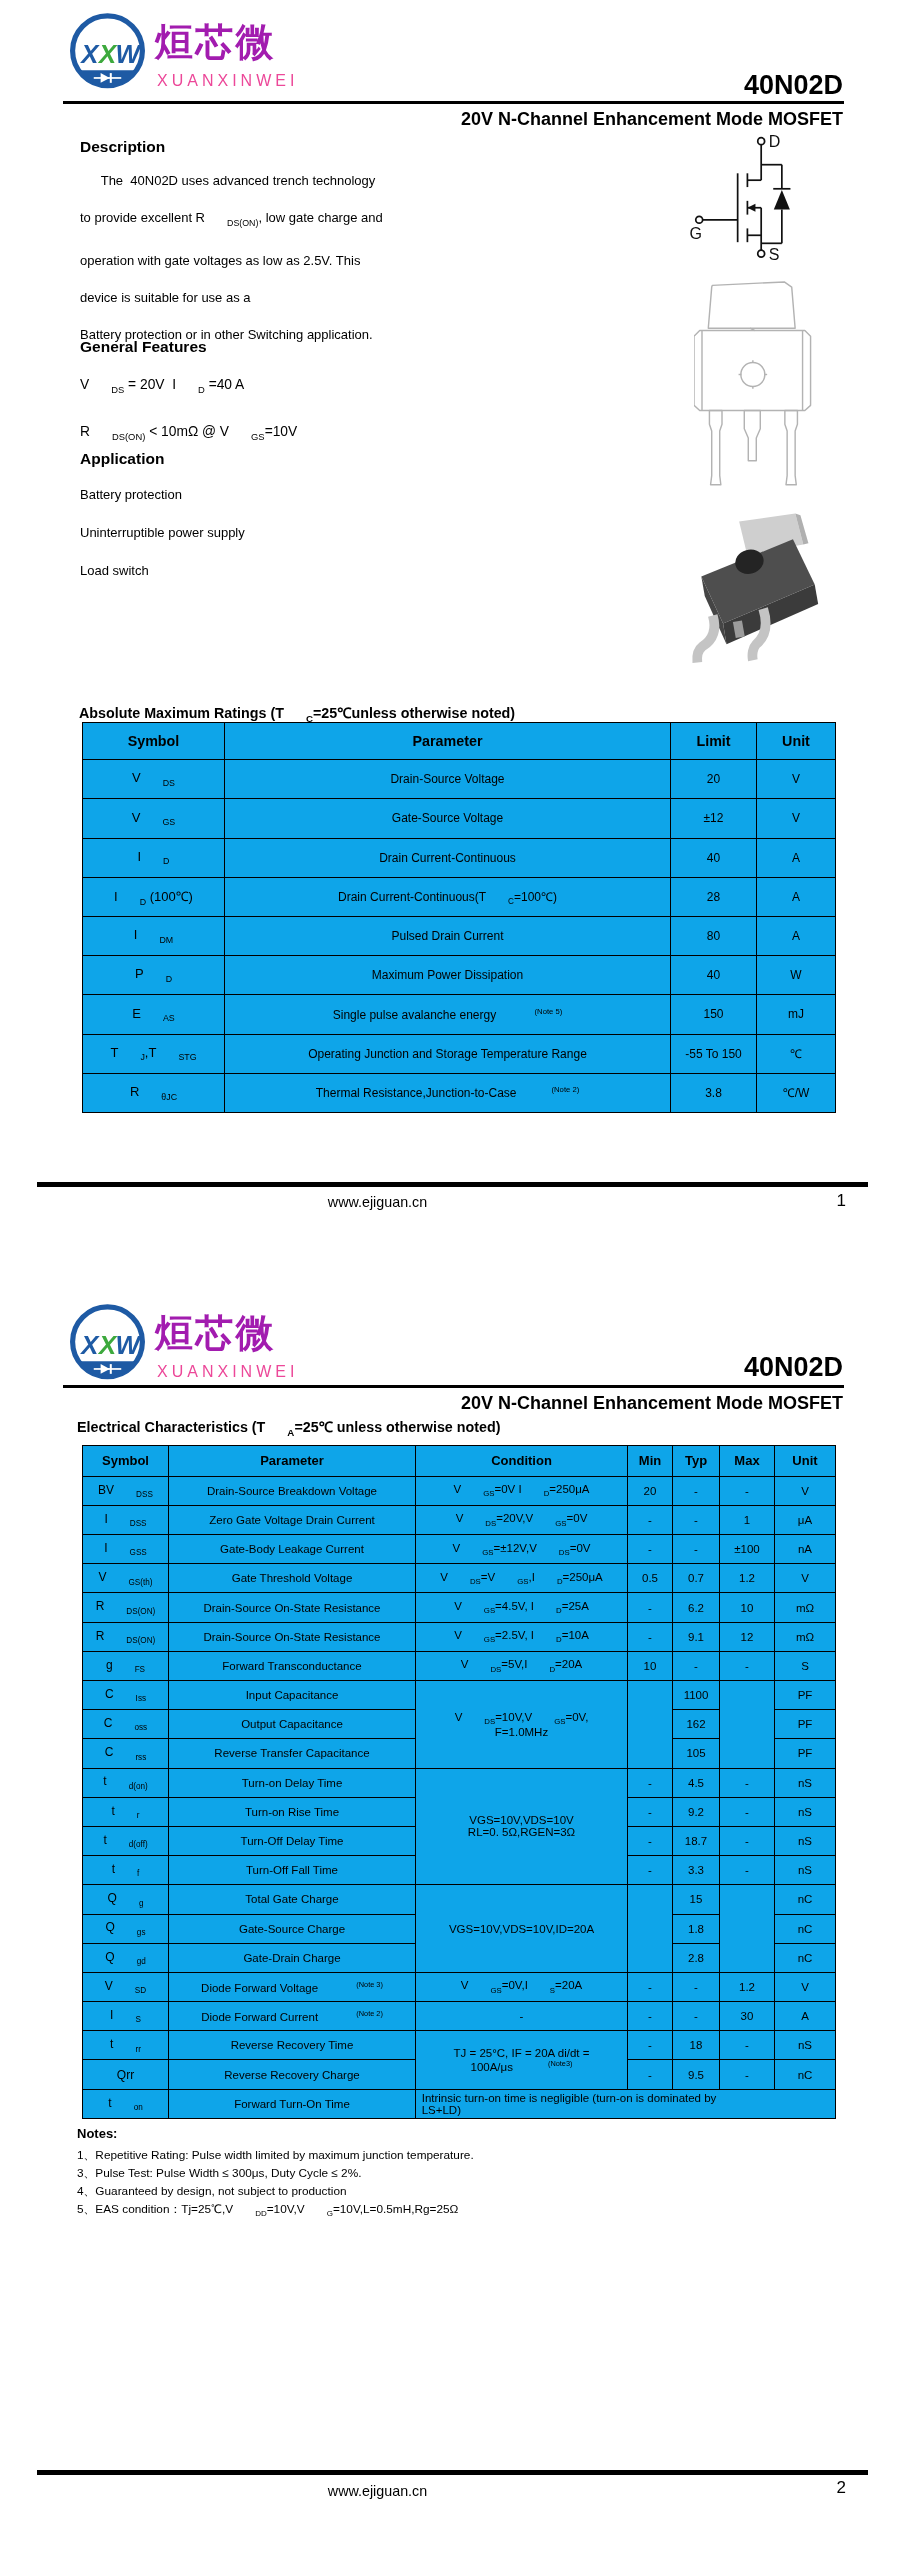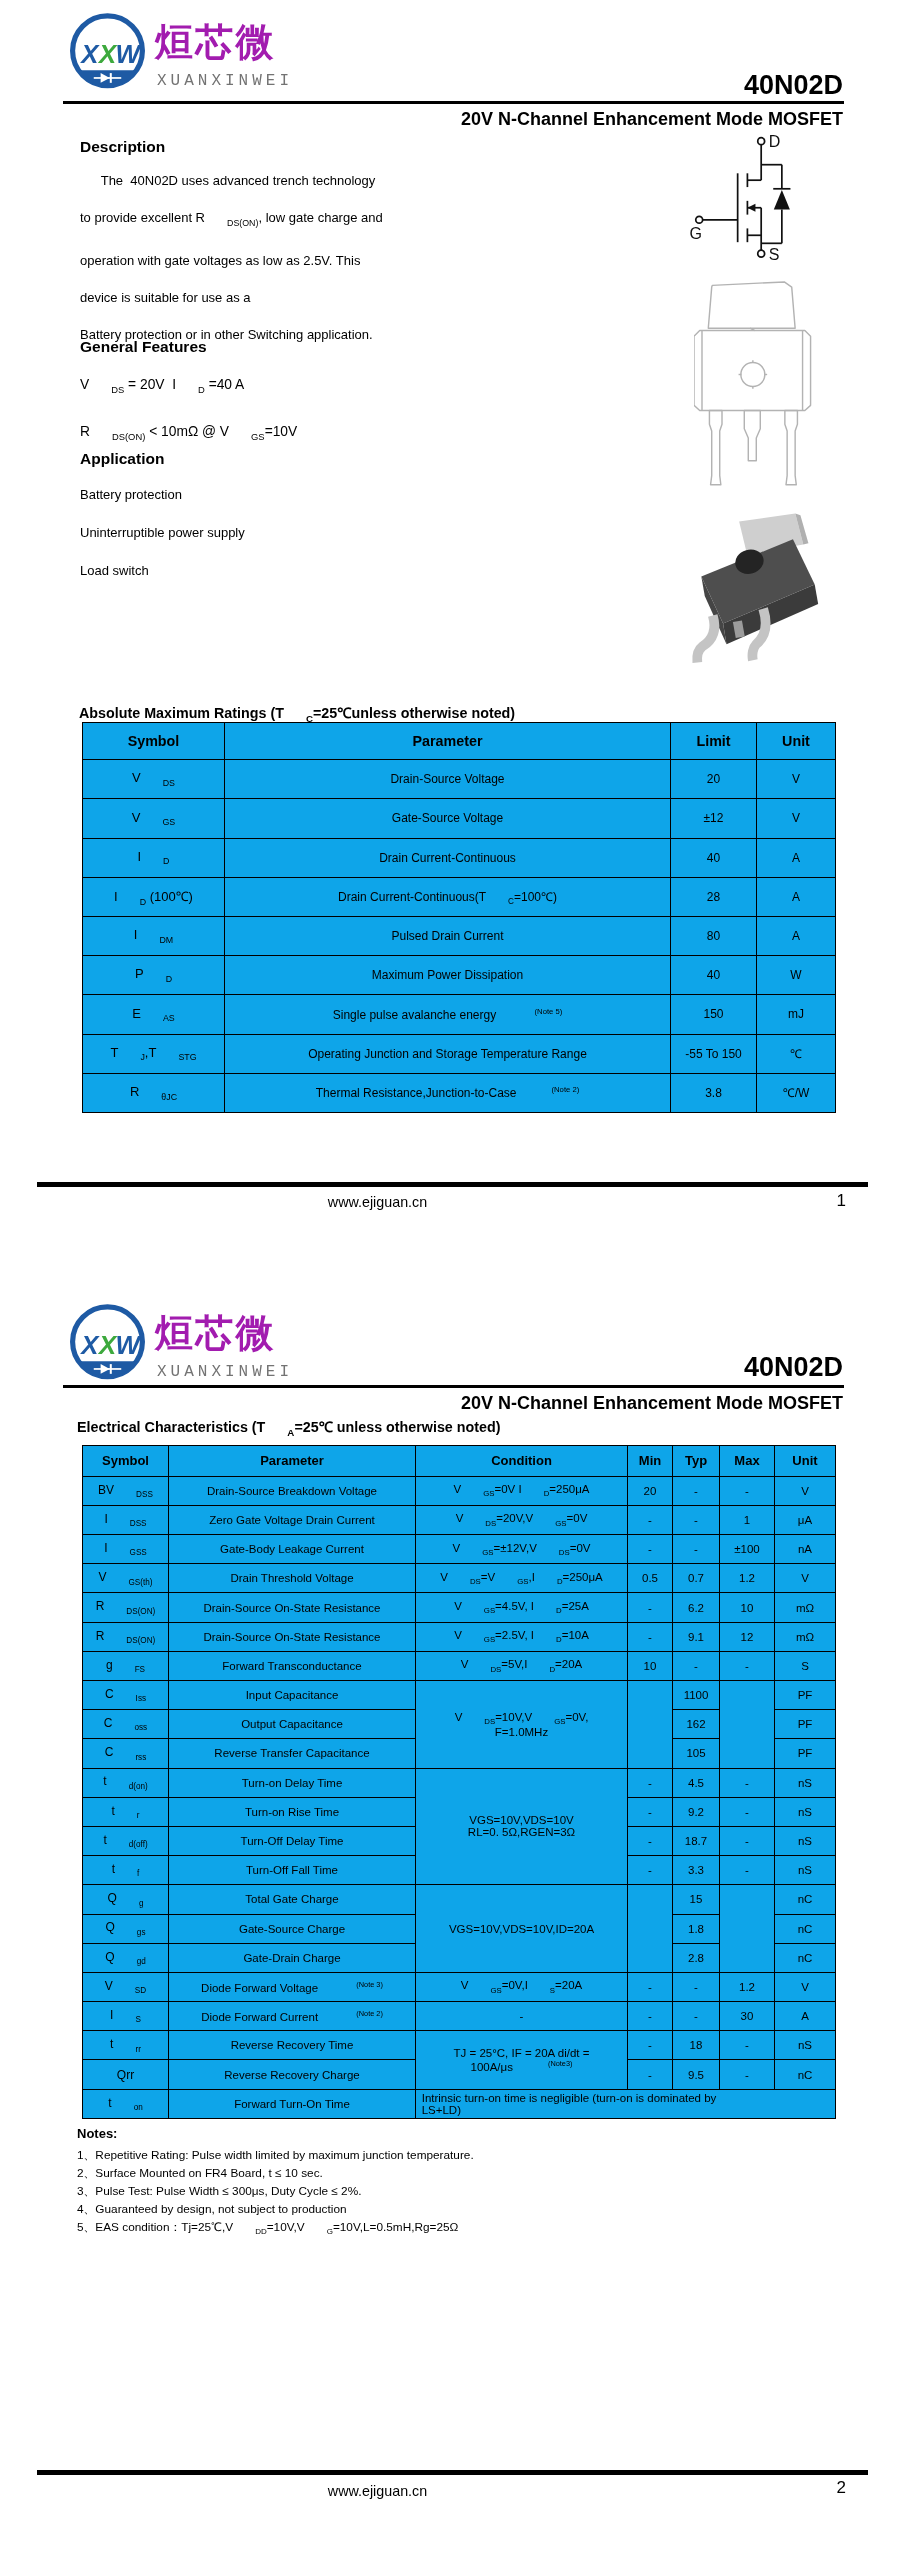--- a/index.html
+++ b/index.html
@@ -4,21 +4,21 @@
 <style>
   html,body{margin:0;padding:0;}
   body{width:910px;height:2576px;background:#ffffff;font-family:"Liberation Sans",sans-serif;color:#000;}
   .sheet{position:relative;width:910px;height:2576px;background:#fff;overflow:hidden;}
   .abs{position:absolute;}
   
   .logo{position:absolute;width:87px;height:87px;}
   #logo1{left:64px;top:9.2px;} #logo2{left:64px;top:1300px;}
   .brand-cn{position:absolute;left:155px;font-size:38px;font-weight:bold;letter-spacing:2.3px;line-height:1;color:#a21caf;}
   #cn1{top:23px;} #cn2{top:1314px;}
-  .brand-en{position:absolute;left:157px;font-size:16px;letter-spacing:4px;color:#737373;font-family:Liberation Mono, monospace;}
+  .brand-en{position:absolute;left:157px;font-size:16px;letter-spacing:4px;color:#ec4899;}
   #en1{top:72px;} #en2{top:1363px;}
   .part-no{position:absolute;right:67px;font-size:27px;font-weight:bold;line-height:1;}
   #pn1{top:72px;} #pn2{top:1354px;}
   .h-rule{position:absolute;left:63px;width:781px;height:2.9px;background:#000;}
   #rule1{top:101px;} #rule2{top:1385px;}
   .subtitle{position:absolute;right:67px;font-size:18px;font-weight:bold;}
   #sub1{top:109px;} #sub2{top:1393px;}
   
   .sec-h{position:absolute;font-size:15.5px;font-weight:bold;}
   #desc-h{left:80px;top:138px;}
@@ -295,21 +295,21 @@
           <td>I<sub>GSS</sub></td>
           <td>Gate-Body Leakage Current</td>
           <td>V<sub>GS</sub>=±12V,V<sub>DS</sub>=0V</td>
           <td>-</td>
           <td>-</td>
           <td>±100</td>
           <td>nA</td>
         </tr>
         <tr>
           <td>V<sub>GS(th)</sub></td>
-          <td>Drain Threshold Voltage</td>
+          <td>Gate Threshold Voltage</td>
           <td>V<sub>DS</sub>=V<sub>GS</sub>,I<sub>D</sub>=250μA</td>
           <td>0.5</td>
           <td>0.7</td>
           <td>1.2</td>
           <td>V</td>
         </tr>
         <tr>
           <td>R<sub>DS(ON)</sub></td>
           <td>Drain-Source On-State Resistance</td>
           <td>V<sub>GS</sub>=4.5V, I<sub>D</sub>=25A</td>
@@ -448,20 +448,20 @@
         </tr>
         <tr>
           <td>t<sub>on</sub></td>
           <td>Forward Turn-On Time</td>
           <td colspan="5" style="text-align: left; padding-left: 5.7px;">Intrinsic turn-on time is negligible (turn-on is dominated by<br>LS+LD)</td>
         </tr>
       </tbody>
   </table>
 
   <div id="notes-h">Notes:</div>
-  <div id="notes-list"><div>1、Repetitive Rating: Pulse width limited by maximum junction temperature.</div><div>2、Surface Mounted on FR4 Board, t ≤ 10 sec.</div><div>3、Pulse Test: Pulse Width ≤ 300μs, Duty Cycle ≤ 2%.</div><div>4、Guaranteed by design, not subject to production</div><div>5、EAS condition：Tj=25℃,V<sub>DD</sub>=10V,V<sub>G</sub>=10V,L=0.5mH,Rg=25Ω</div></div>
+  <div id="notes-list"><div>1、Repetitive Rating: Pulse width limited by maximum junction temperature.</div><div>3、Pulse Test: Pulse Width ≤ 300μs, Duty Cycle ≤ 2%.</div><div>4、Guaranteed by design, not subject to production</div><div>5、EAS condition：Tj=25℃,V<sub>DD</sub>=10V,V<sub>G</sub>=10V,L=0.5mH,Rg=25Ω</div></div>
 
   <div id="f-rule2" class="f-rule"></div>
   <div id="f-site2" class="f-site">www.ejiguan.cn</div>
   <div id="f-page2" class="f-page">2</div>
 
 </div>
 
 
 </body></html>

